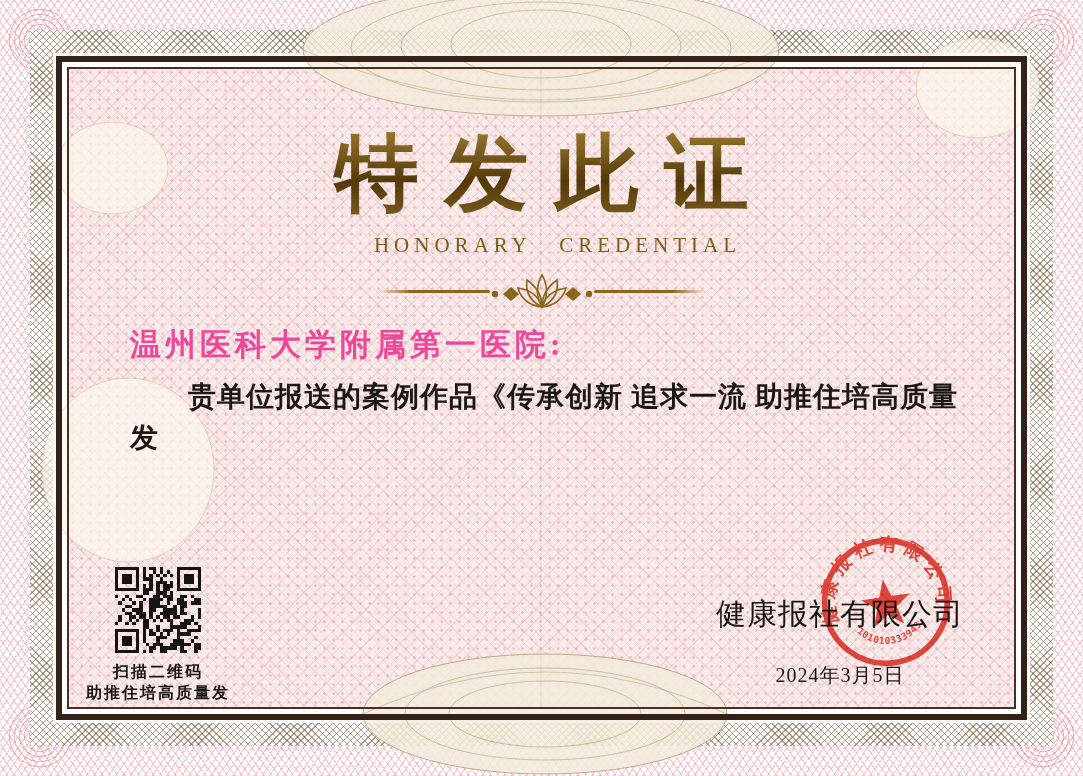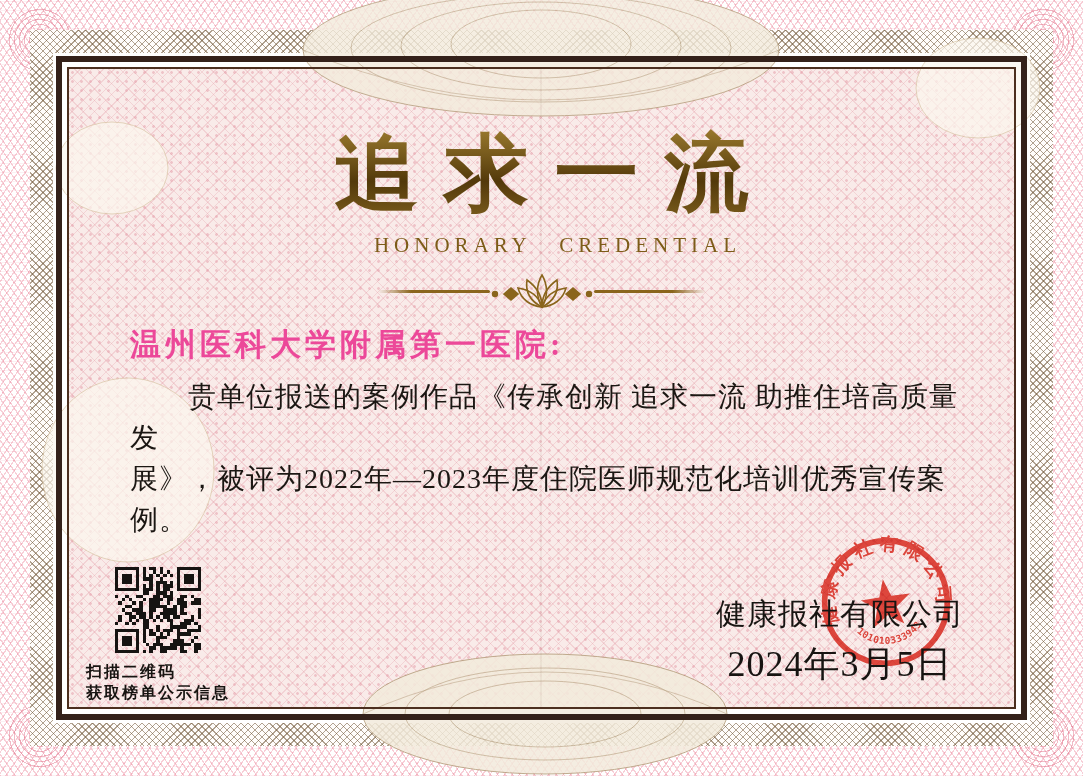--- a/index.html
+++ b/index.html
@@ -46,30 +46,30 @@
   .subtitle{left:16px;top:233px;width:100%;text-align:center;font-size:21px;font-weight:normal;
     color:#7d5c18;letter-spacing:5px;word-spacing:18px;box-sizing:border-box;}
   .divider{left:0;top:272px;width:100%;height:38px;display:flex;align-items:center;justify-content:center;}
   .dline{width:112px;height:3px;border-radius:2px;}
   .dline.l{background:linear-gradient(90deg,rgba(138,101,28,0),#8a651c 30%,#8a651c);}
   .dline.r{background:linear-gradient(270deg,rgba(138,101,28,0),#8a651c 30%,#8a651c);}
 
   .recipient{left:130px;top:324px;font-size:31px;font-weight:600;color:#ec4899;letter-spacing:4px;}
   .body-text{left:130px;top:376px;width:832px;color:#1b1713;}
   .body-text p{margin:0;font-size:28px;line-height:41px;letter-spacing:1px;}
-  .body-text p.indent{text-indent:58px;}
+  .body-text p.indent{text-indent:58px;font-weight:bold;}
 
   .qr-block{left:58px;top:567px;width:200px;display:flex;flex-direction:column;align-items:center;}
   .qr{width:86px;height:86px;background:transparent;}
-  .qr-caption{margin-top:8px;font-weight:bold;color:#171411;
+  .qr-caption{margin-top:8px;text-align:center;font-weight:bold;color:#171411;
     font-size:16px;line-height:21px;letter-spacing:2px;}
 
   .issuer-block{left:690px;top:594px;width:300px;text-align:center;color:#171411;}
   .issuer{font-size:30px;letter-spacing:1px;}
-  .date{margin-top:5px;font-size:36px;letter-spacing:1px;}
+  .date{margin-top:27px;font-size:20px;letter-spacing:1px;}
 
   .seal{left:819px;top:535px;width:134px;height:134px;opacity:.9;mix-blend-mode:multiply;
     transform:rotate(-8deg);}
   .seal .ring{fill:none;stroke:#e0392e;stroke-width:6;}
   .sealtxt{fill:#e0392e;font-size:19px;font-weight:bold;letter-spacing:6px;
     font-family:"Liberation Serif","DejaVu Serif",serif;}
   .sealnum{fill:#e0392e;font-size:10px;font-weight:bold;letter-spacing:.5px;
     font-family:"DejaVu Sans Mono",monospace;}
   .orn{stroke:#b49d7b;fill:#f3ebdc;}
 </style>
@@ -110,21 +110,21 @@
       <ellipse cx="128" cy="470" rx="86" ry="92"></ellipse>
       <ellipse cx="112" cy="168" rx="56" ry="46"></ellipse>
       <ellipse cx="978" cy="88" rx="62" ry="50"></ellipse>
     </g>
   </svg>
 
   <div class="abs frame-outer"></div>
   <div class="abs frame-inner"></div>
   <div class="abs fold"></div>
 
-  <h1 class="abs title">追求一流</h1>
+  <h1 class="abs title">特发此证</h1>
 
   <div class="abs subtitle">HONORARY CREDENTIAL</div>
 
   <div class="abs divider">
     <span class="dline l"></span>
     <svg width="104" height="38" viewBox="0 0 104 38">
       <g stroke="#8a651c" fill="none" stroke-width="1.6">
         <path d="M52 3 C46 13 46 25 52 35 C58 25 58 13 52 3Z"></path>
         <path d="M52 35 C42 30 35 21 37 8 C47 15 52 23 52 35Z"></path>
         <path d="M52 35 C62 30 69 21 67 8 C57 15 52 23 52 35Z"></path>
@@ -136,21 +136,20 @@
         <circle cx="99" cy="22" r="2.4" fill="#8a651c"></circle>
       </g>
     </svg>
     <span class="dline r"></span>
   </div>
 
   <div class="abs recipient">温州医科大学附属第一医院:</div>
 
   <div class="abs body-text">
     <p class="indent">贵单位报送的案例作品《传承创新 追求一流 助推住培高质量发</p>
-    <p>展》，被评为2022年—2023年度住院医师规范化培训优秀宣传案例。</p>
   </div>
 
   <div class="abs qr-block">
     <svg id="qr" class="qr" viewBox="0 0 25 25" shape-rendering="crispEdges" fill="#161412">
         <rect x="8" y="0" width="1" height="1"></rect>
         <rect x="10" y="0" width="1" height="1"></rect>
         <rect x="11" y="0" width="1" height="1"></rect>
         <rect x="13" y="0" width="1" height="1"></rect>
         <rect x="8" y="1" width="1" height="1"></rect>
         <rect x="11" y="1" width="1" height="1"></rect>
@@ -370,21 +369,21 @@
         <rect x="23" y="24" width="1" height="1"></rect>
         <path d="M0 0h7v7h-7z M1 1v5h5v-5z" fill-rule="evenodd"></path>
         <rect x="2" y="2" width="3" height="3"></rect>
         <path d="M18 0h7v7h-7z M19 1v5h5v-5z" fill-rule="evenodd"></path>
         <rect x="20" y="2" width="3" height="3"></rect>
         <path d="M0 18h7v7h-7z M1 19v5h5v-5z" fill-rule="evenodd"></path>
         <rect x="2" y="20" width="3" height="3"></rect>
       </svg>
     <div class="qr-caption">
       <div>扫描二维码</div>
-      <div>获取榜单公示信息</div>
+      <div>助推住培高质量发</div>
     </div>
   </div>
 
   <svg class="abs seal" viewBox="0 0 140 140">
     <circle class="ring" cx="70" cy="70" r="64"></circle>
     <path id="arcTop" d="M 19.3 88.5 A 54 54 0 1 1 120.7 88.5" fill="none"></path>
     <path id="arcBot" d="M 34 95.2 A 44 44 0 0 0 106 95.2" fill="none"></path>
     <text class="sealtxt"><textPath href="#arcTop" startOffset="4">健康报社有限公司</textPath></text>
     <polygon fill="#e0392e" points="70,46 76.3,64.3 95.7,64.7 80.3,76.3 85.9,94.8 70,83.8 54.1,94.8 59.7,76.3 44.3,64.7 63.7,64.3"></polygon>
     <text class="sealnum"><textPath href="#arcBot" startOffset="2">101010333943</textPath></text>

